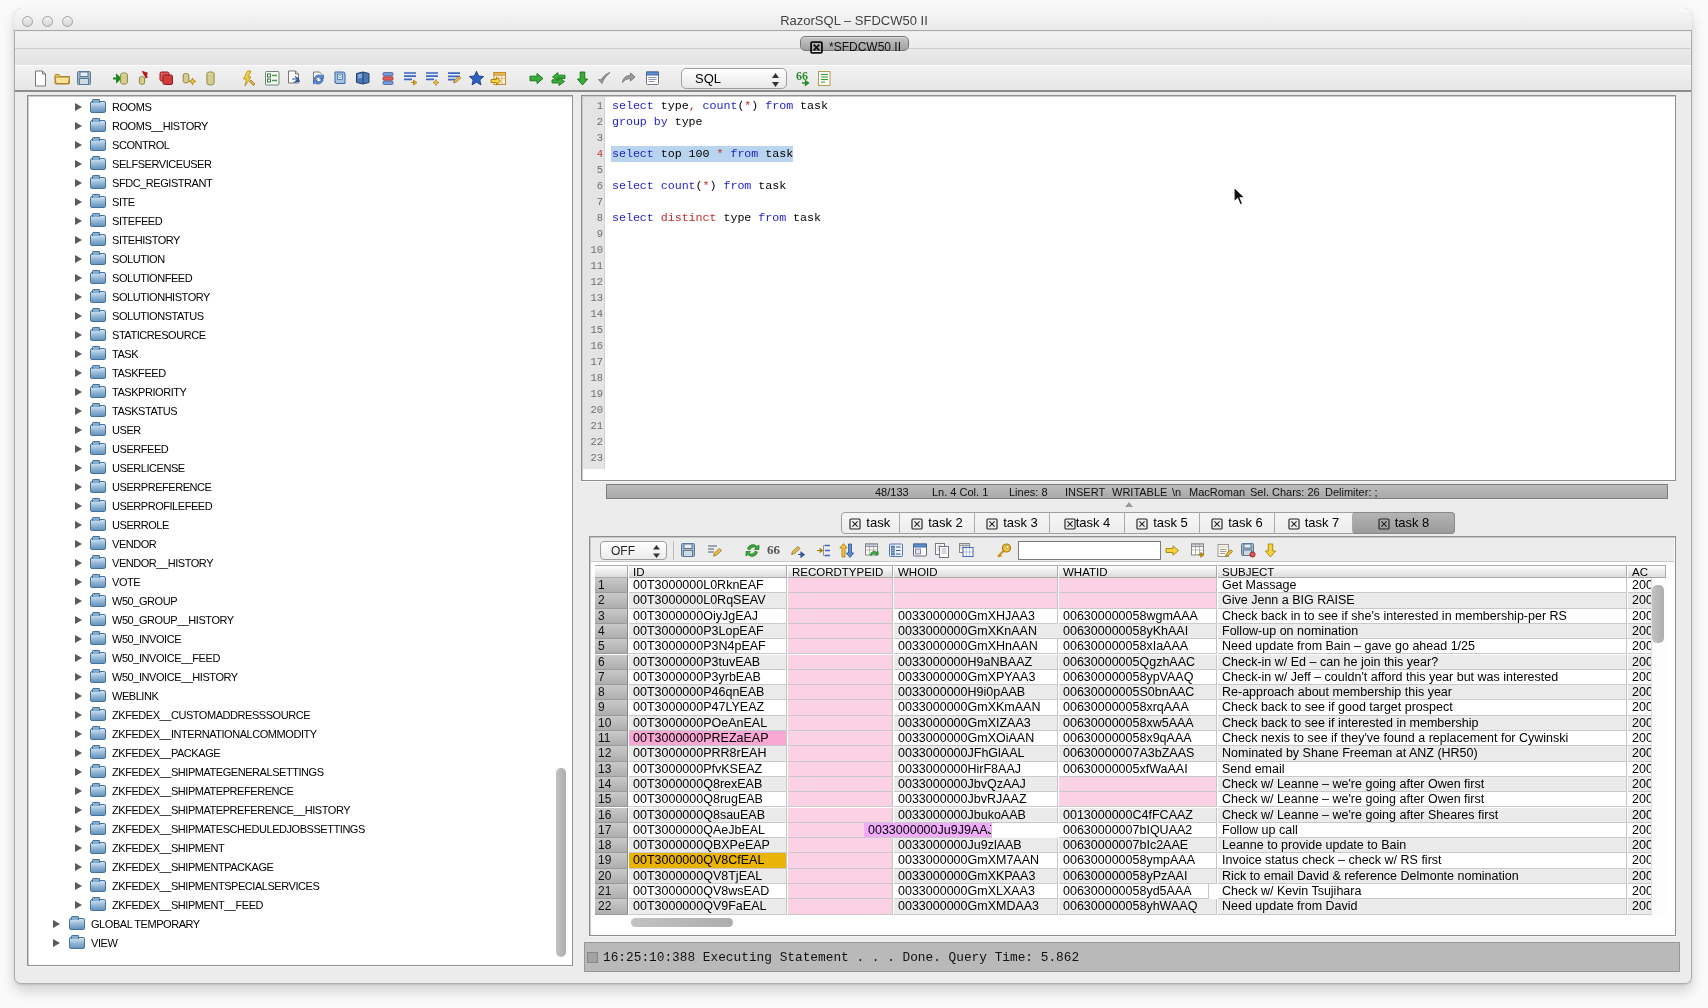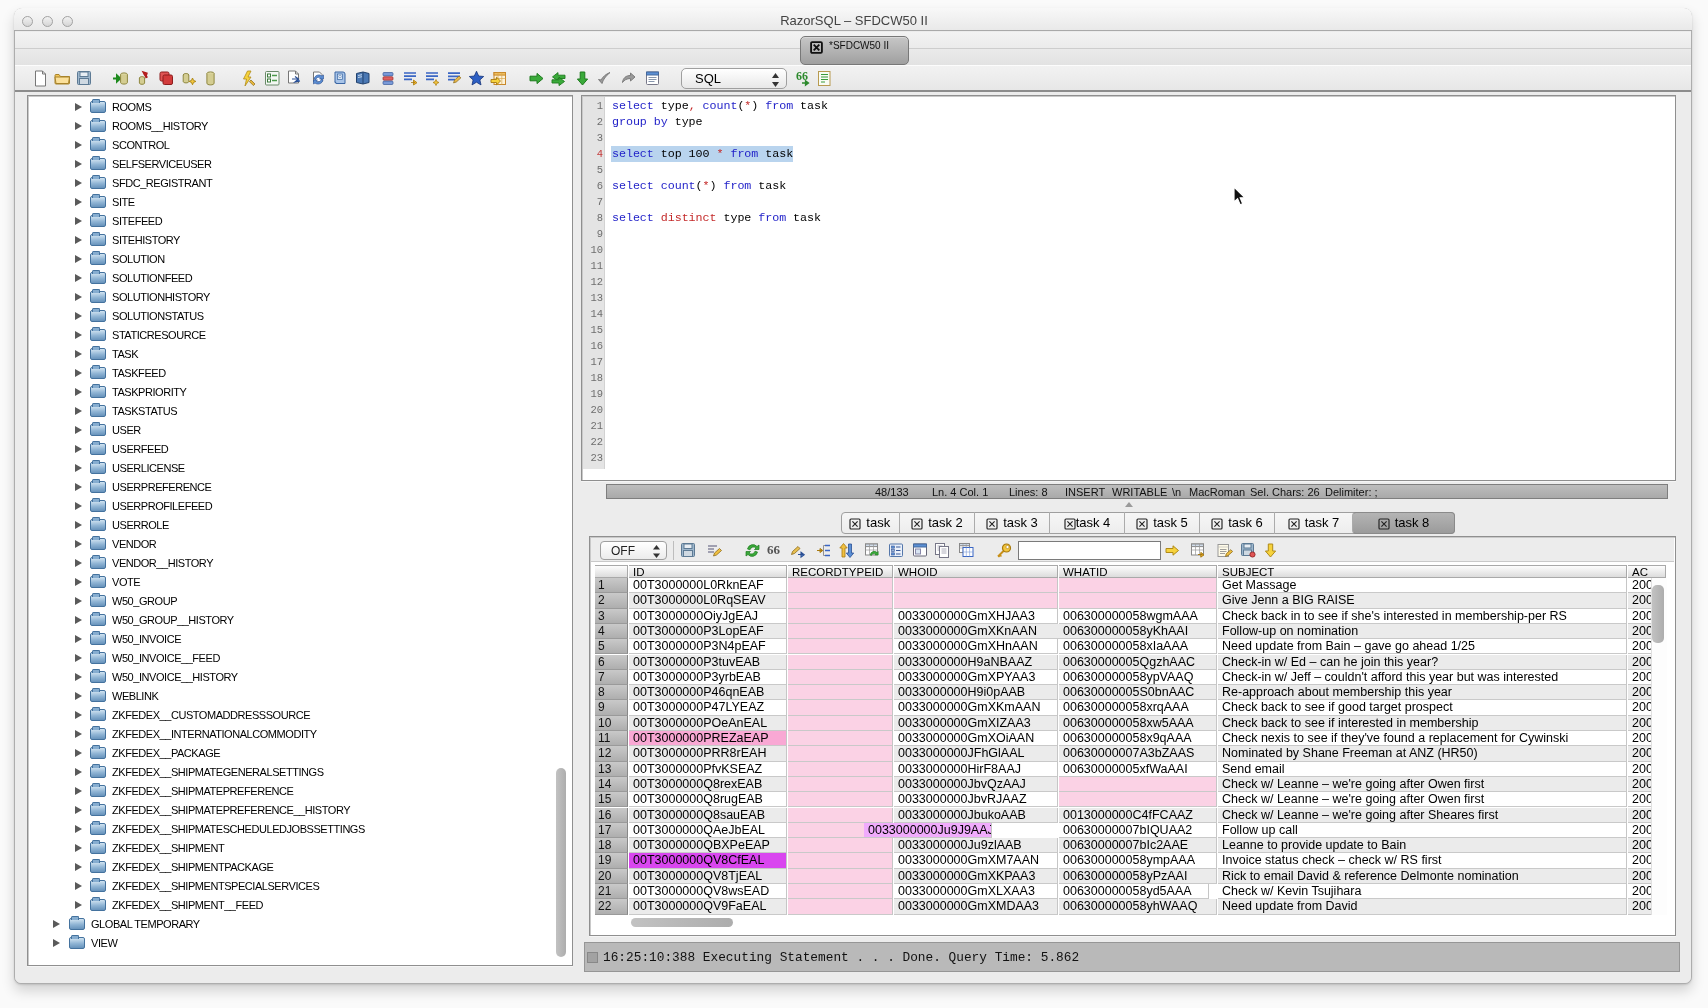--- a/index.html
+++ b/index.html
@@ -3,22 +3,22 @@
 <style>
 *{margin:0;padding:0;box-sizing:border-box}
 html,body{width:1708px;height:1008px;overflow:hidden;background:#fafafa;font-family:"Liberation Sans",sans-serif}
 .window{position:absolute;left:14px;top:8px;width:1678px;height:976px;border-radius:8px 8px 7px 7px;
  background:#ececec;border:1px solid #adadad;box-shadow:0 7px 13px rgba(0,0,0,.16),0 1px 2px rgba(0,0,0,.12)}
 .titlebar{position:absolute;left:14px;top:8px;width:1678px;height:23px;border-radius:8px 8px 0 0;
  background:linear-gradient(#f8f8f8,#e9e9e9);border-bottom:1px solid #a9a9a9}
 .tl{position:absolute;top:15.5px;width:11px;height:11px;border-radius:50%;border:1px solid #a2a2a2;background:linear-gradient(#f2f2f2,#d5d5d5)}
 .title{position:absolute;top:13px;left:514px;width:680px;text-align:center;font-size:13px;color:#434343}
 .tabband{position:absolute;left:15px;top:32px;width:1676px;height:33px;background:linear-gradient(#f3f3f3,#e2e2e2)}
-.doctab{position:absolute;left:800px;top:36px;width:109px;height:29px;border-radius:5px;background:linear-gradient(#c6c6c6,#a0a0a0);
- border:1px solid #787878;box-shadow:inset 0 1px 0 #d8d8d8;font-size:10px;color:#111}
+.doctab{position:absolute;left:800px;top:36px;width:109px;height:15px;border-radius:5px;background:linear-gradient(#c6c6c6,#a0a0a0);
+ border:1px solid #787878;box-shadow:inset 0 1px 0 #d8d8d8;font-size:12px;color:#111}
 .toolband{position:absolute;left:15px;top:65px;width:1676px;height:27px;background:linear-gradient(#f2f2f2,#e7e7e7);border-bottom:2px solid #8c8c8c;border-top:1px solid #fcfcfc}
 .mainband{position:absolute;left:15px;top:92px;width:1676px;height:891px;background:#ececec;border-radius:0 0 7px 7px}
 .combo{position:absolute;left:681px;top:68px;width:106px;height:21px;border:1px solid #9f9f9f;border-radius:5px;background:linear-gradient(#ffffff,#e8e8e8);font-size:13px;color:#000}
 .panel{position:absolute;background:#fff;border:1px solid #8f8f8f;box-shadow:inset 1px 1px 0 #c9c9c9, 0 1px 0 #f5f5f5}
 .trow{position:absolute;left:29px;width:520px;height:19px}
 .tri{position:absolute;top:5px;width:0;height:0;border-left:7px solid #5a5a5a;border-top:4.5px solid transparent;border-bottom:4.5px solid transparent}
 .fold{position:absolute;top:3px;width:16px;height:12px;border:1px solid #44729e;border-radius:2px;background:linear-gradient(178deg,#cfe2f0 5%,#8fb4d4 55%,#6591ba)}
 .fold::before{content:"";position:absolute;left:1px;top:-3.5px;width:6px;height:3px;background:#86add0;border:1px solid #44729e;border-bottom:none;border-radius:1.5px 1.5px 0 0}
 .tlabel{position:absolute;top:3px;font-size:11px;color:#000;letter-spacing:-.45px}
 .gnum{position:absolute;left:583px;width:20px;height:16px;text-align:right;font-family:"Liberation Mono",monospace;font-size:10.5px;line-height:16px}
@@ -747,21 +747,21 @@
 <div class="td" style="left:1218px;top:822.8px;width:409px;background:#ffffff">Follow up call</div>
 <div class="td" style="left:1628px;top:822.8px;width:38px;background:#ffffff">2009</div>
 <div class="rn" style="top:838.1px">18</div>
 <div class="td" style="left:629px;top:838.1px;width:158px;background:#ebebeb">00T3000000QBXPeEAP</div>
 <div class="td" style="left:788px;top:838.1px;width:105px;background:#fbd2e5"></div>
 <div class="td" style="left:894px;top:838.1px;width:164px;background:#ebebeb">0033000000Ju9zlAAB</div>
 <div class="td" style="left:1059px;top:838.1px;width:158px;background:#ebebeb">00630000007bIc2AAE</div>
 <div class="td" style="left:1218px;top:838.1px;width:409px;background:#ebebeb">Leanne to provide update to Bain</div>
 <div class="td" style="left:1628px;top:838.1px;width:38px;background:#ebebeb">2009</div>
 <div class="rn" style="top:853.4px">19</div>
-<div class="td" style="left:629px;top:853.4px;width:158px;background:#d946ef">00T3000000QV8CfEAL</div>
+<div class="td" style="left:629px;top:853.4px;width:158px;background:#eab308">00T3000000QV8CfEAL</div>
 <div class="td" style="left:788px;top:853.4px;width:105px;background:#fbd2e5"></div>
 <div class="td" style="left:894px;top:853.4px;width:164px;background:#ffffff">0033000000GmXM7AAN</div>
 <div class="td" style="left:1059px;top:853.4px;width:158px;background:#ffffff">006300000058ympAAA</div>
 <div class="td" style="left:1218px;top:853.4px;width:409px;background:#ffffff">Invoice status check – check w/ RS first</div>
 <div class="td" style="left:1628px;top:853.4px;width:38px;background:#ffffff">2009</div>
 <div class="rn" style="top:868.7px">20</div>
 <div class="td" style="left:629px;top:868.7px;width:158px;background:#ebebeb">00T3000000QV8TjEAL</div>
 <div class="td" style="left:788px;top:868.7px;width:105px;background:#fbd2e5"></div>
 <div class="td" style="left:894px;top:868.7px;width:164px;background:#ebebeb">0033000000GmXKPAA3</div>
 <div class="td" style="left:1059px;top:868.7px;width:158px;background:#ebebeb">006300000058yPzAAI</div>

